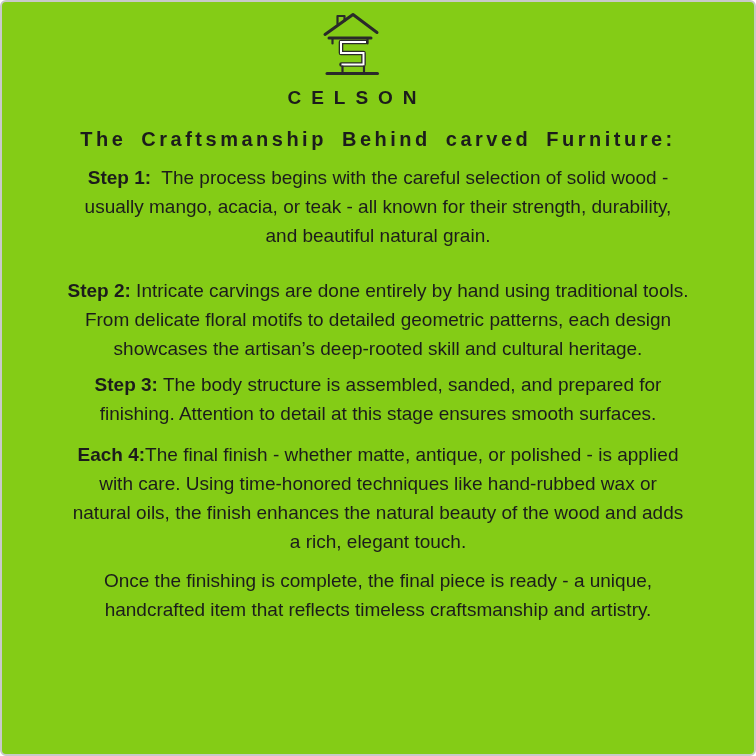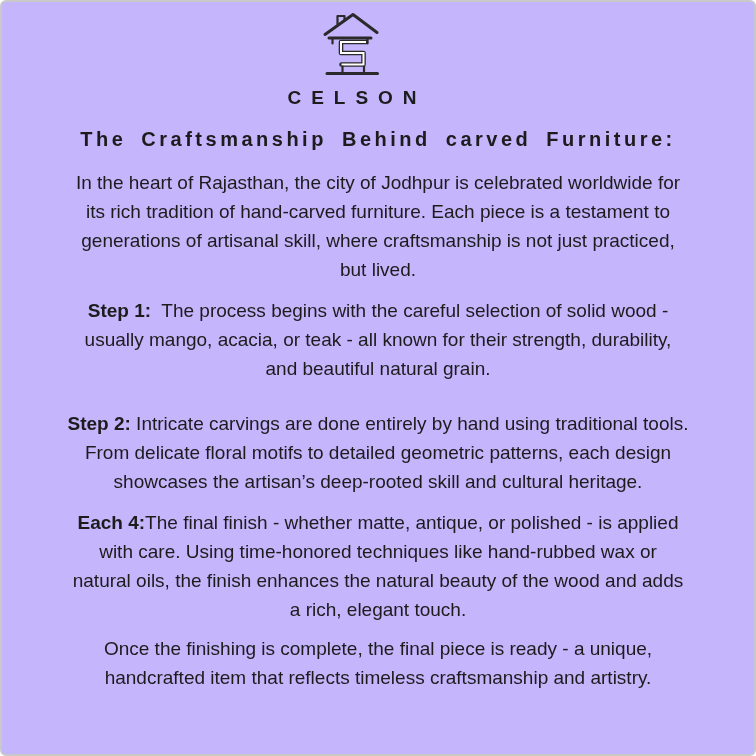--- a/index.html
+++ b/index.html
@@ -7,21 +7,21 @@
     padding: 0;
     background: #ffffff;
     font-family: "Liberation Sans", "DejaVu Sans", sans-serif;
   }
   .card {
     box-sizing: border-box;
     width: 756px;
     height: 756px;
     border: 2px solid #c9c9c9;
     border-radius: 6px;
-    background: #c4b5fd;
+    background: #84cc16;
     overflow: hidden;
     padding: 8px 23px 0 23px;
     color: #1f1f1f;
   }
   .header {
     width: fit-content;
     margin: 0 auto;
     transform: translateX(-26px);
     text-align: center;
   }
@@ -86,33 +86,31 @@
         <path class="ln" d="M21.5,56.5 V61.5" stroke-width="2.2"></path>
         <path class="ln" d="M43,56.5 V61.5" stroke-width="2.2"></path>
         <path class="ln" d="M6,63.5 H56.5" stroke-width="3"></path>
       </svg>
     </div>
     <div class="brand">CELSON</div>
   </div>
 
   <div class="page-title">The Craftsmanship Behind carved Furniture:</div>
 
-  <p class="para m-intro">In the heart of Rajasthan, the city of Jodhpur is celebrated worldwide for
-its rich tradition of hand-carved furniture. Each piece is a testament to
-generations of artisanal skill, where craftsmanship is not just practiced,
-but lived.</p>
 
   <p class="para m-step1"><strong>Step 1:</strong><span>  The process begins with the careful selection of solid wood -
 usually mango, acacia, or teak - all known for their strength, durability,
 and beautiful natural grain.</span></p>
 
   <p class="para m-step2"><strong>Step 2:</strong><span> Intricate carvings are done entirely by hand using traditional tools.
 From delicate floral motifs to detailed geometric patterns, each design
 showcases the artisan’s deep-rooted skill and cultural heritage.</span></p>
 
+  <p class="para m-step3"><strong>Step 3:</strong><span> The body structure is assembled, sanded, and prepared for
+finishing. Attention to detail at this stage ensures smooth surfaces.</span></p>
 
   <p class="para m-step4"><strong>Each 4:</strong><span>The final finish - whether matte, antique, or polished - is applied
 with care. Using time-honored techniques like hand-rubbed wax or
 natural oils, the finish enhances the natural beauty of the wood and adds
 a rich, elegant touch.</span></p>
 
   <p class="para m-close">Once the finishing is complete, the final piece is ready - a unique,
 handcrafted item that reflects timeless craftsmanship and artistry.</p>
 
 </div>

